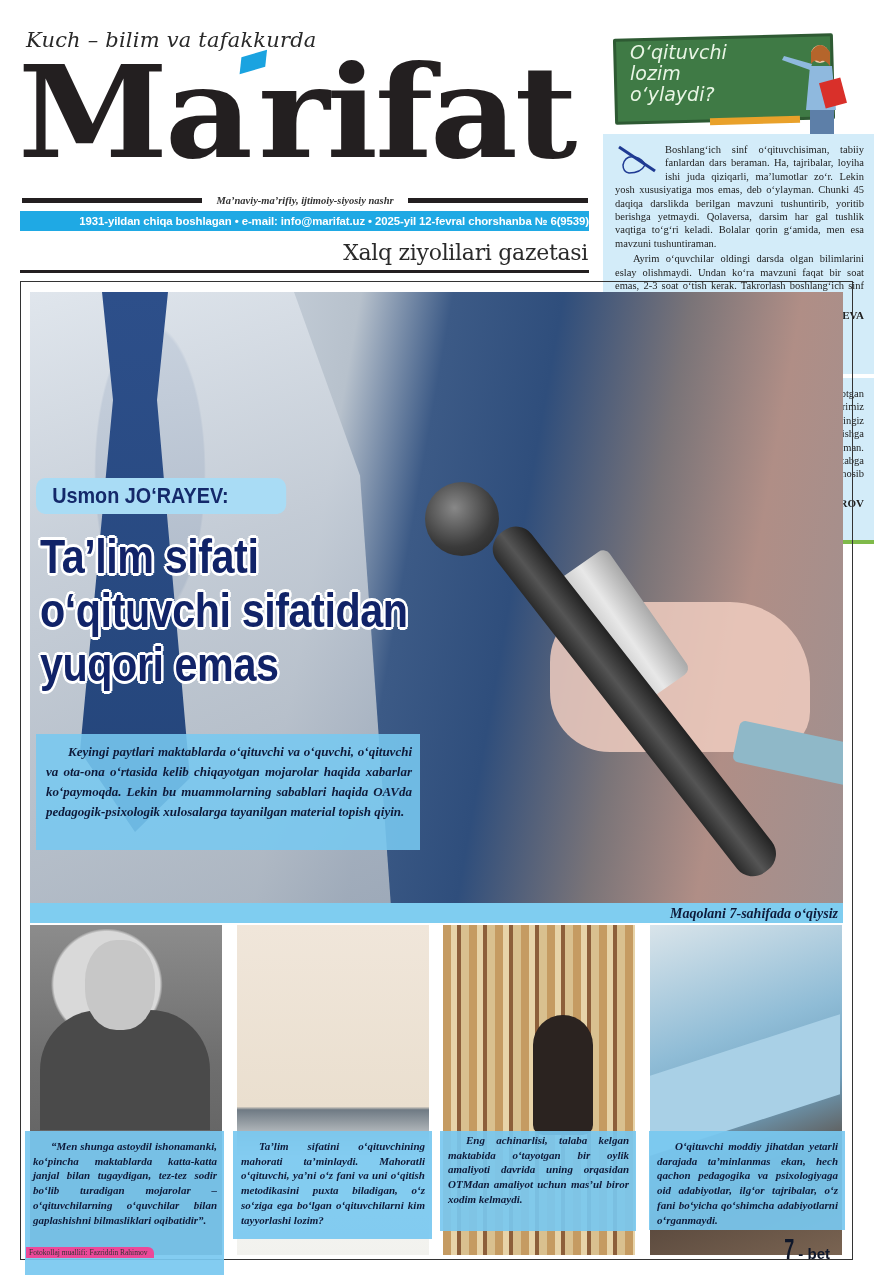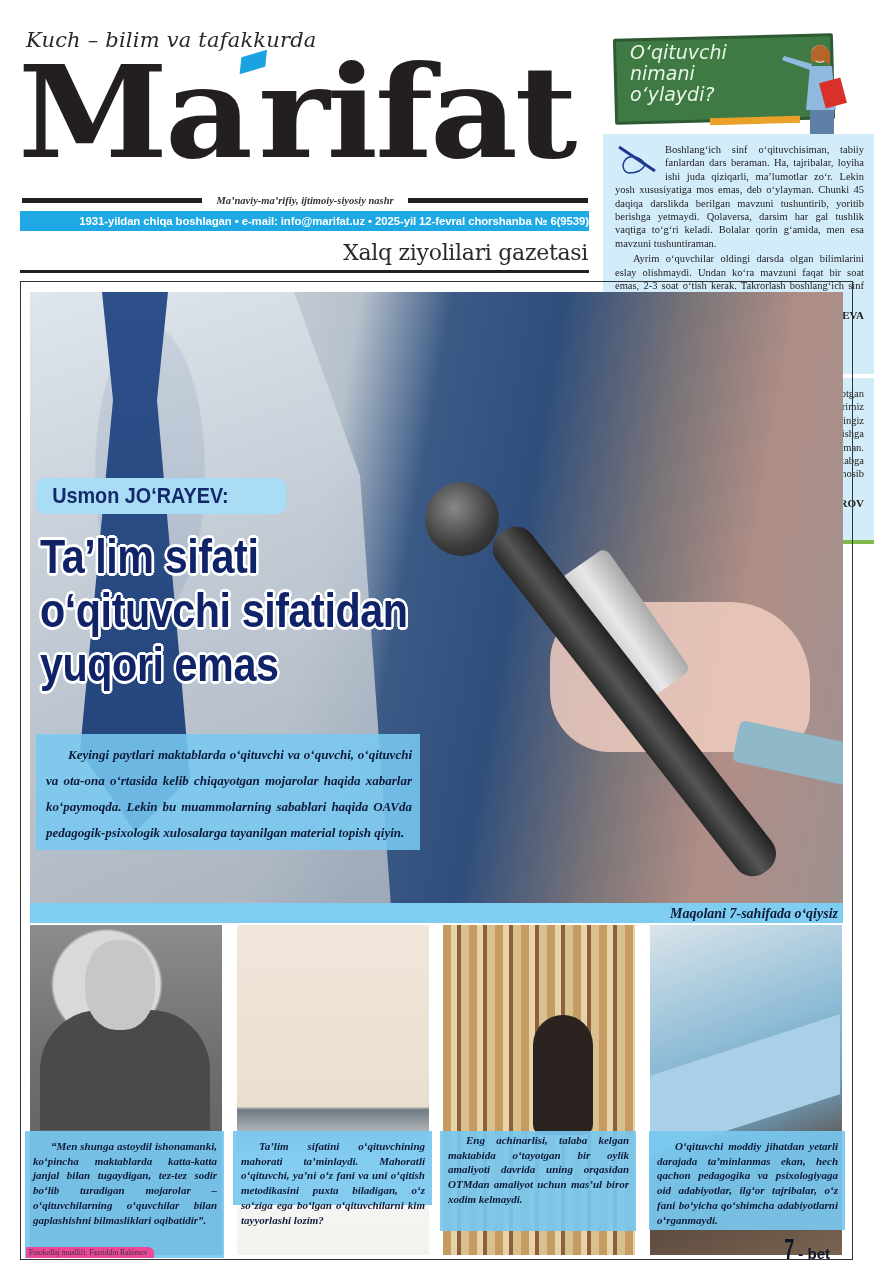--- a/index.html
+++ b/index.html
@@ -41,41 +41,41 @@
     .hero .tie { position: absolute; left: 50px; top: 0; width: 110px; height: 540px; background: linear-gradient(180deg, #2d4f8a, #24457a); clip-path: polygon(20% 0, 80% 0, 70% 20%, 100% 90%, 50% 100%, 0 85%, 30% 20%); }
     .hero .mic { position: absolute; left: 450px; top: 240px; width: 44px; height: 430px; background: linear-gradient(90deg, #2b2b2b, #555 45%, #222); border-radius: 20px; transform: rotate(-38deg); transform-origin: top center; }
     .hero .mic-head { position: absolute; left: 395px; top: 190px; width: 74px; height: 74px; border-radius: 50%; background: radial-gradient(circle at 40% 35%, #888, #3a3a3a 60%, #222); }
     .hero .recorder { position: absolute; left: 560px; top: 260px; width: 64px; height: 150px; background: linear-gradient(90deg, #bcbcbc, #e8e8e8, #a9a9a9); border-radius: 8px; transform: rotate(-35deg); }
     .hero .hand { position: absolute; left: 520px; top: 310px; width: 260px; height: 150px; background: #f0ccc0; border-radius: 60px 80px 40px 60px; opacity: 0.85; }
     .hero .phone { position: absolute; left: 705px; top: 440px; width: 120px; height: 42px; background: #8fb8c8; border-radius: 6px; transform: rotate(12deg); }
 
     .speaker { position: absolute; left: 36px; top: 478px; width: 278px; height: 36px; background: #a9dcf5; border-radius: 10px; font-family: "Liberation Sans", sans-serif; font-weight: bold; font-size: 22px; line-height: 36px; padding-left: 18px; color: #14296a; transform: scaleX(0.9); transform-origin: left; white-space: nowrap; }
     .headline { position: absolute; left: 40px; top: 530px; font-family: "Liberation Sans", sans-serif; font-weight: bold; font-size: 48px; line-height: 54px; color: #112368; letter-spacing: -0.5px; transform: scaleX(0.86); transform-origin: left top;
       text-shadow: 3px 0 0 #fff, -3px 0 0 #fff, 0 3px 0 #fff, 0 -3px 0 #fff, 2px 2px 0 #fff, -2px -2px 0 #fff, 2px -2px 0 #fff, -2px 2px 0 #fff; white-space: nowrap; }
-    .lead-box { position: absolute; left: 36px; top: 734px; width: 384px; height: 116px; background: rgba(120, 200, 240, 0.88); padding: 8px 8px 6px 10px; font-style: italic; font-weight: bold; font-size: 13px; line-height: 26px; color: #0e1a3a; text-align: justify; text-indent: 22px; }
+    .lead-box { position: absolute; left: 36px; top: 734px; width: 384px; height: 116px; background: rgba(120, 200, 240, 0.88); padding: 8px 8px 6px 10px; font-style: italic; font-weight: bold; font-size: 13px; line-height: 20px; color: #0e1a3a; text-align: justify; text-indent: 22px; }
 
     .continue-bar { position: absolute; left: 30px; top: 903px; width: 813px; height: 20px; background: #7fcdf0; }
     .continue-text { position: absolute; right: 36px; top: 904px; font-style: italic; font-weight: bold; font-size: 14px; line-height: 20px; color: #0e1a3a; }
 
     
     .tile { position: absolute; top: 925px; width: 192px; height: 330px; overflow: hidden; }
     .tile .photo { position: absolute; left: 0; top: 0; width: 100%; height: 100%; }
     .tile.t1 { left: 30px; } .tile.t2 { left: 237px; } .tile.t3 { left: 443px; } .tile.t4 { left: 650px; }
     .t1 .photo { background: radial-gradient(circle at 40% 18%, #d9d9d9 0 18%, transparent 19%), linear-gradient(180deg, #8c8c8c 0%, #6f6f6f 40%, #585858 100%); filter: grayscale(1); }
     .t1 .suit { position: absolute; left: 10px; top: 85px; width: 170px; height: 120px; background: #4a4a4a; border-radius: 60px 60px 0 0; }
     .t1 .face { position: absolute; left: 55px; top: 15px; width: 70px; height: 90px; background: #c7c7c7; border-radius: 45%; }
     .t2 .photo { background: linear-gradient(180deg, #f0e6da 0%, #eadfcf 55%, #6f7a84 56%, #f7f7f4 70%, #f2f2ee 100%); }
     .t3 .photo { background: repeating-linear-gradient(90deg, #c59b62 0 8px, #e7d3a8 8px 14px, #8d5f3a 14px 18px, #d9c08f 18px 26px), #b99466; }
     .t3 .girl { position: absolute; left: 90px; top: 90px; width: 60px; height: 120px; background: #2b2320; border-radius: 30px 30px 10px 10px; }
     .t4 .photo { background: linear-gradient(160deg, #d9e4ea 0%, #8fbcd6 35%, #6e9fbd 55%, #5b4a3e 75%, #7a6452 100%); }
     .t4 .desk { position: absolute; left: 0; top: 120px; width: 190px; height: 80px; background: #a9d0e6; transform: skewY(-18deg); }
 
     .cap { position: absolute; top: 1131px; background: rgba(120, 200, 240, 0.92); padding: 8px 7px 6px 8px; font-style: italic; font-weight: bold; font-size: 11px; line-height: 14.7px; color: #0e1a3a; text-align: justify; text-indent: 18px; }
-    .cap.c1 { left: 25px; width: 199px; height: 127px; }
-    .cap.c2 { left: 233px; width: 199px; height: 74px; }
+    .cap.c1 { left: 25px; width: 199px; height: 144px; }
+    .cap.c2 { left: 233px; width: 199px; height: 108px; }
     .cap.c3 { left: 440px; width: 196px; height: 100px; padding-top: 2px; }
     .cap.c4 { left: 649px; width: 196px; height: 99px; }
 
     .credit { position: absolute; left: 26px; top: 1247px; background: #ec4899; padding: 1px 6px 1px 3px; border-radius: 0 6px 0 0; font-size: 7.5px; color: #333; }
     .pagenum { position: absolute; right: 44px; top: 1232px; font-family: "Liberation Sans", sans-serif; font-weight: bold; color: #0f172a; white-space: nowrap; }
     .pagenum .num { font-size: 30px; display: inline-block; transform: scaleX(0.6); margin-right: -4px; }
     .pagenum .suf { font-size: 15px; }
   </style>
 </head>
 <body>
@@ -88,21 +88,21 @@
   <div class="bar"></div>
 </div>
 <div class="infobar">1931-yildan chiqa boshlagan • e-mail: info@marifat.uz • 2025-yil 12-fevral chorshanba № 6(9539)</div>
 <div class="tagline">Xalq ziyolilari gazetasi</div>
 <div class="rule-bottom"></div>
 
 <div class="chalk"></div>
 <div class="chalk-tray"></div>
 <div class="chalk-title">
   <div>O‘qituvchi</div>
-  <div>nimani</div>
+  <div>lozim</div>
   <div>o‘ylaydi?</div>
 </div>
 <svg class="teacher" viewBox="0 0 70 96">
   <circle cx="40" cy="14" r="9" fill="#f2c9a8"></circle>
   <path d="M31 12 Q40 -2 50 12 L50 26 Q44 18 40 22 Q35 18 31 24 Z" fill="#b5652b"></path>
   <path d="M30 26 L52 26 L56 70 L26 70 Z" fill="#8fb9de"></path>
   <path d="M30 30 L2 20 L4 16 L32 24 Z" fill="#8fb9de"></path>
   <rect x="42" y="40" width="22" height="26" fill="#d9302a" transform="rotate(-15 53 53)"></rect>
   <rect x="30" y="70" width="24" height="24" fill="#5d7fa8"></rect>
 </svg>

